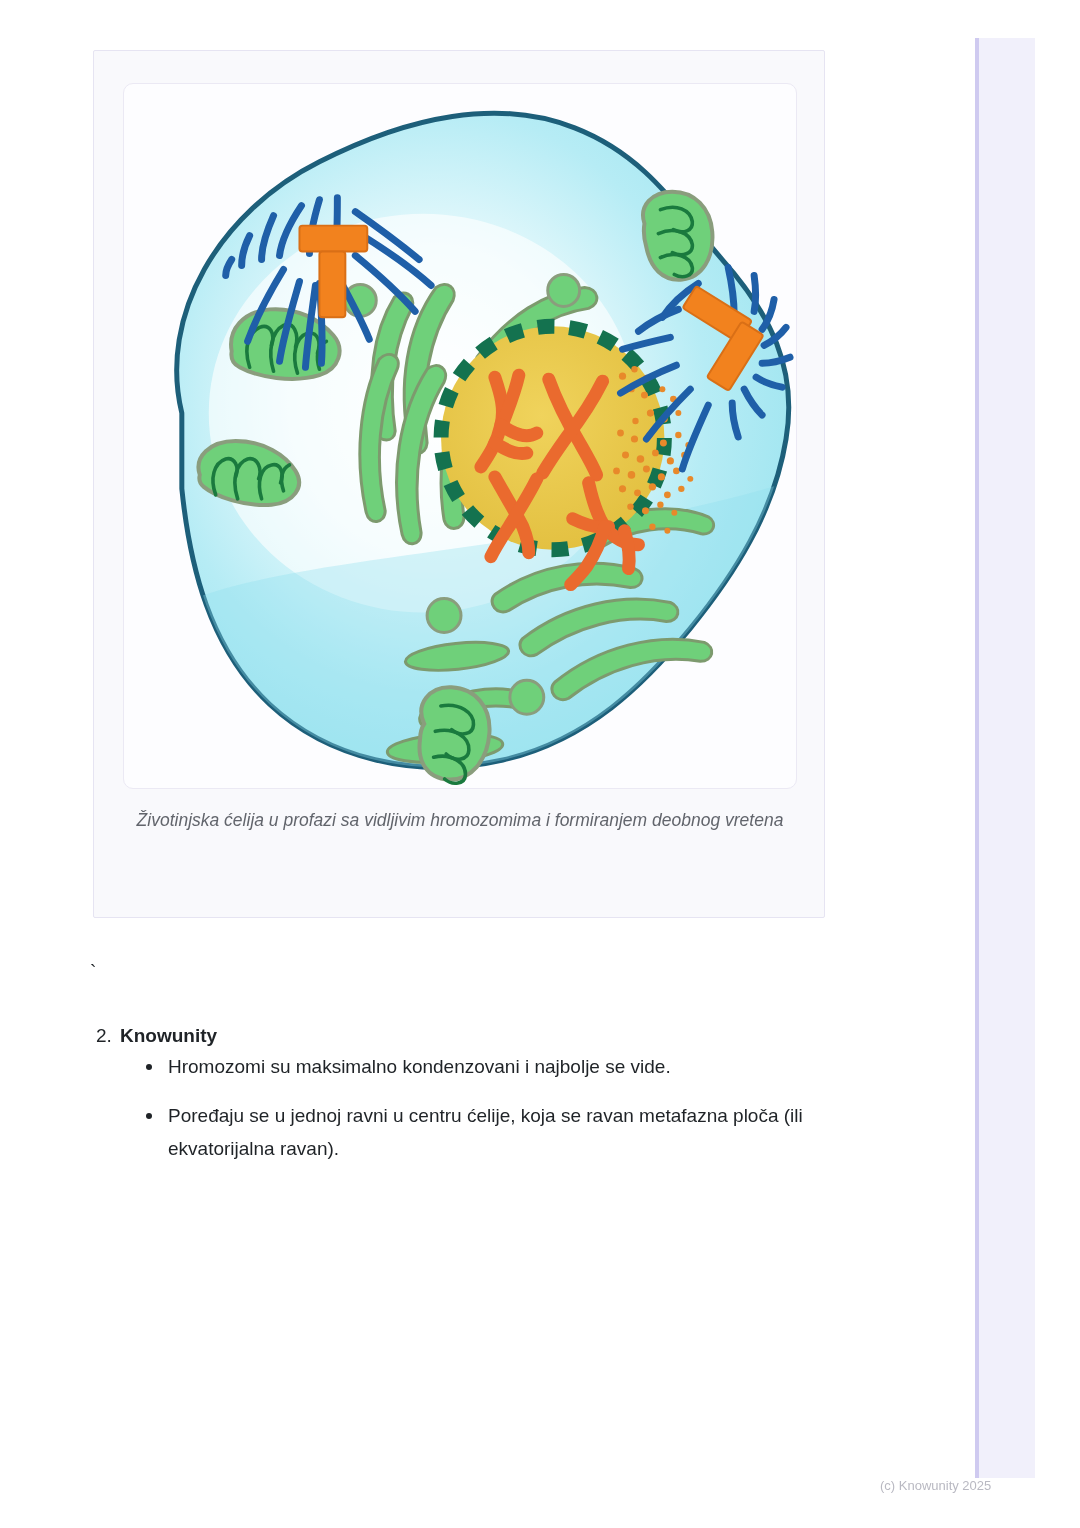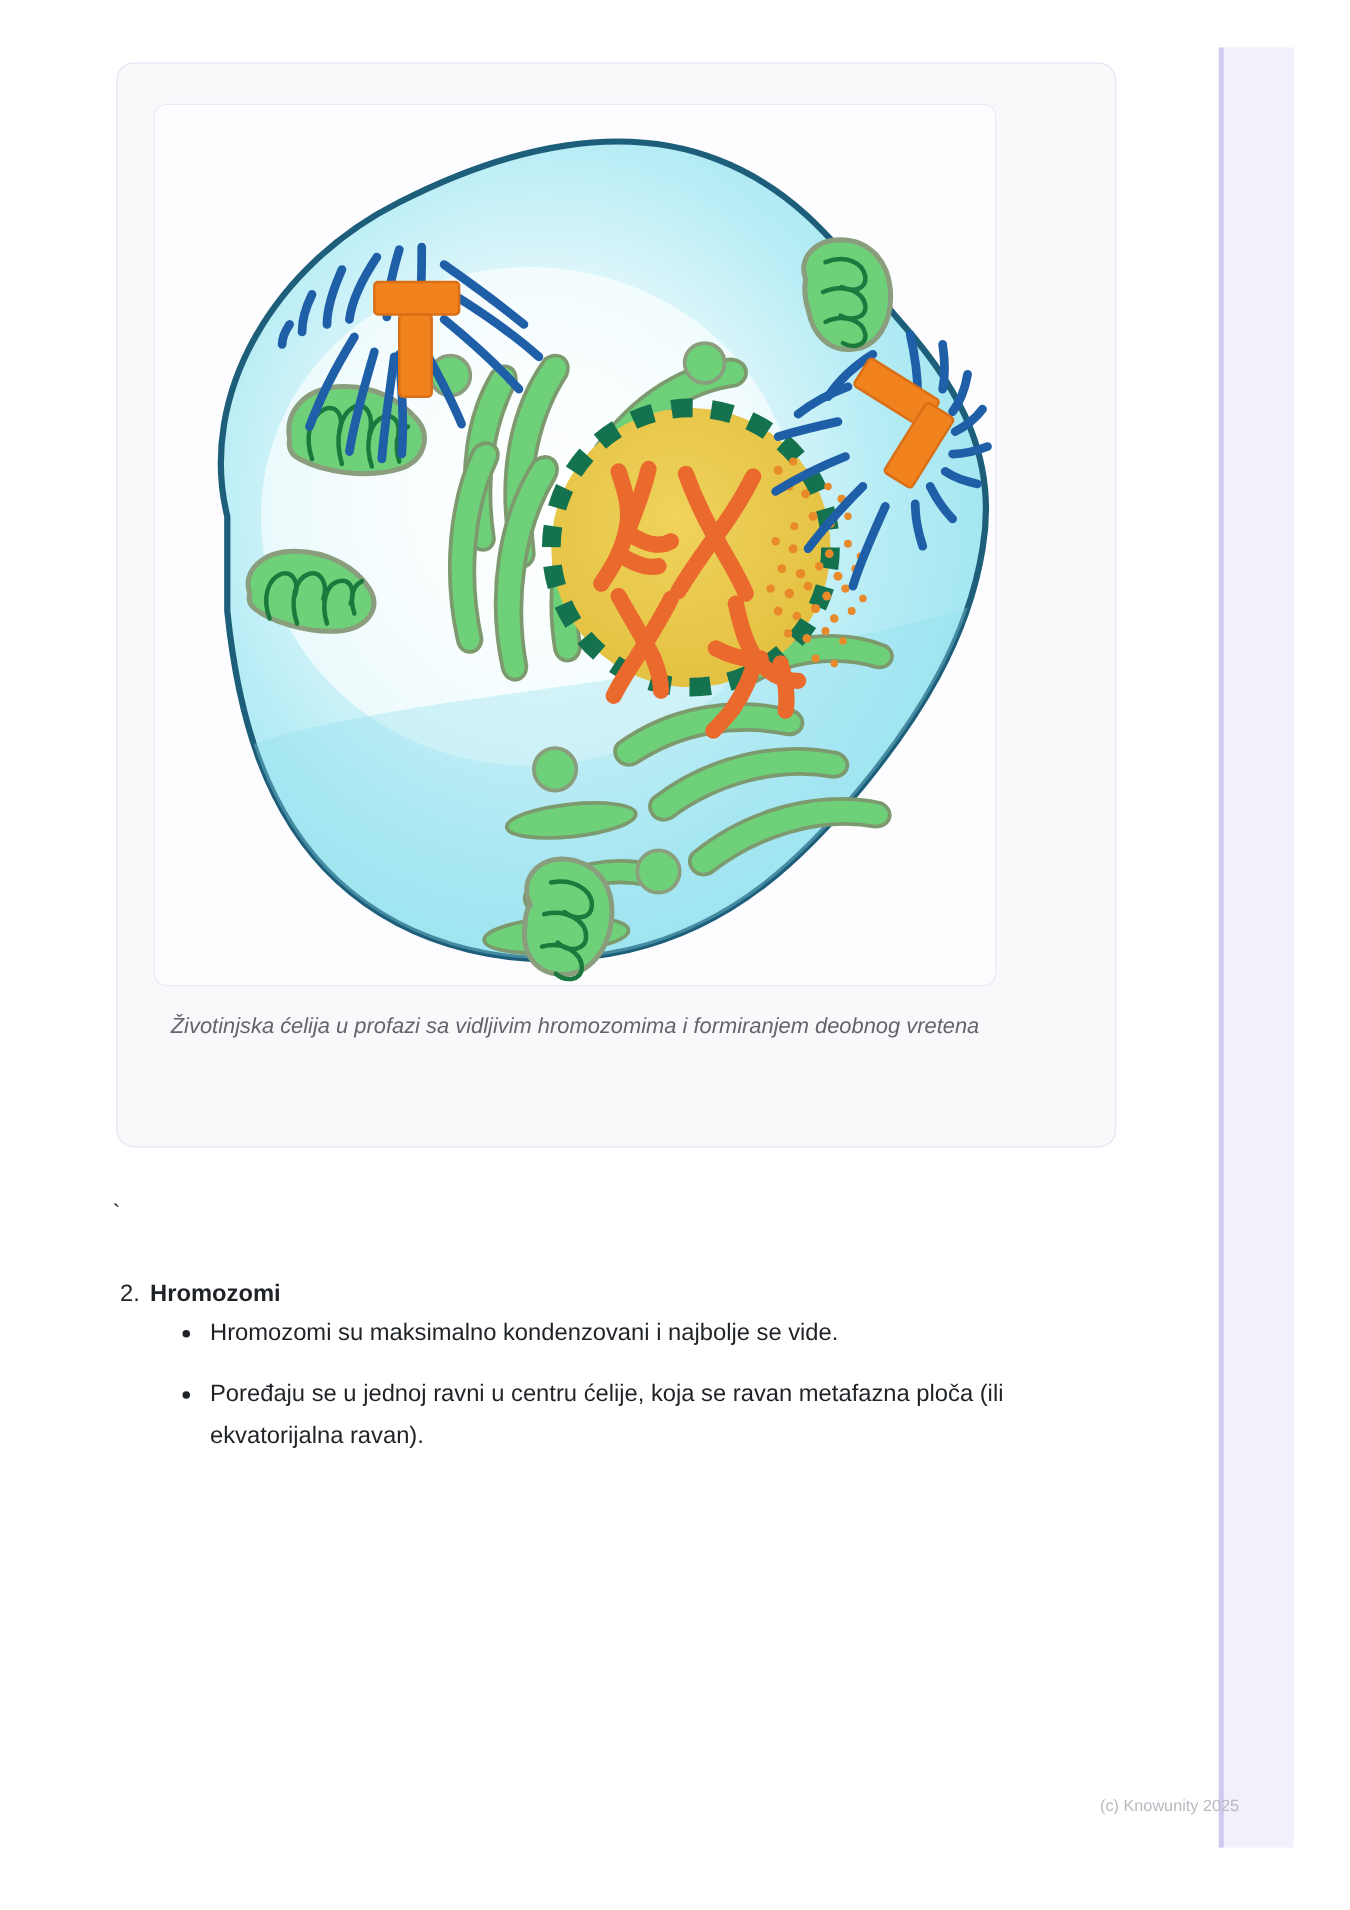--- a/index.html
+++ b/index.html
@@ -26,25 +26,25 @@
     height: 1440px;
     background: #f1f0fb;
     border-left: 4px solid #cfcaf0;
   }
 
   
   .figure-card {
     position: absolute;
     left: 93px;
     top: 50px;
-    width: 800px;
+    width: 732px;
     height: 868px;
     background: #f9f9fc;
     border: 1px solid #e6e4f2;
-    border-radius: 14px;
+    border-radius: 2px;
     box-sizing: border-box;
   }
   .figure-frame {
     position: absolute;
     left: 29px;
     top: 32px;
     width: 674px;
     height: 706px;
     background: #fdfdff;
     border: 1px solid #ebe9f4;
@@ -114,21 +114,21 @@
     height: 6px;
     border-radius: 50%;
     background: #1f2327;
   }
   .bullets b { font-weight: 400; }
 
   
   .watermark {
     position: absolute;
     left: 880px;
-    top: 1437px;
+    top: 1478px;
     font-size: 13px;
     color: #b9b9c2;
     white-space: nowrap;
     text-align: center;
   }
 </style>
 </head>
 <body>
 
 <div class="right-rail"></div>
@@ -371,21 +371,21 @@
   </div>
 
   <div class="figure-caption">Životinjska ćelija u profazi sa vidljivim hromozomima i formiranjem deobnog vretena</div>
 </div>
 
 <div class="stray-tick">`</div>
 
 <div class="content">
   <div class="ol-heading">
     <span class="ol-num">2.</span>
-    <span class="ol-title">Hromozomi</span>
+    <span class="ol-title">Knowunity</span>
   </div>
   <ul class="bullets" id="bullet-list">
       <li><span>Hromozomi su maksimalno kondenzovani i najbolje se vide.</span></li>
       <li><span>Poređaju se u jednoj ravni u centru ćelije, koja se ravan </span><b>metafazna ploča</b><span> (ili ekvatorijalna ravan).</span></li>
     </ul>
 </div>
 
 <div class="watermark">(c) Knowunity 2025</div>
 
 </body></html>

